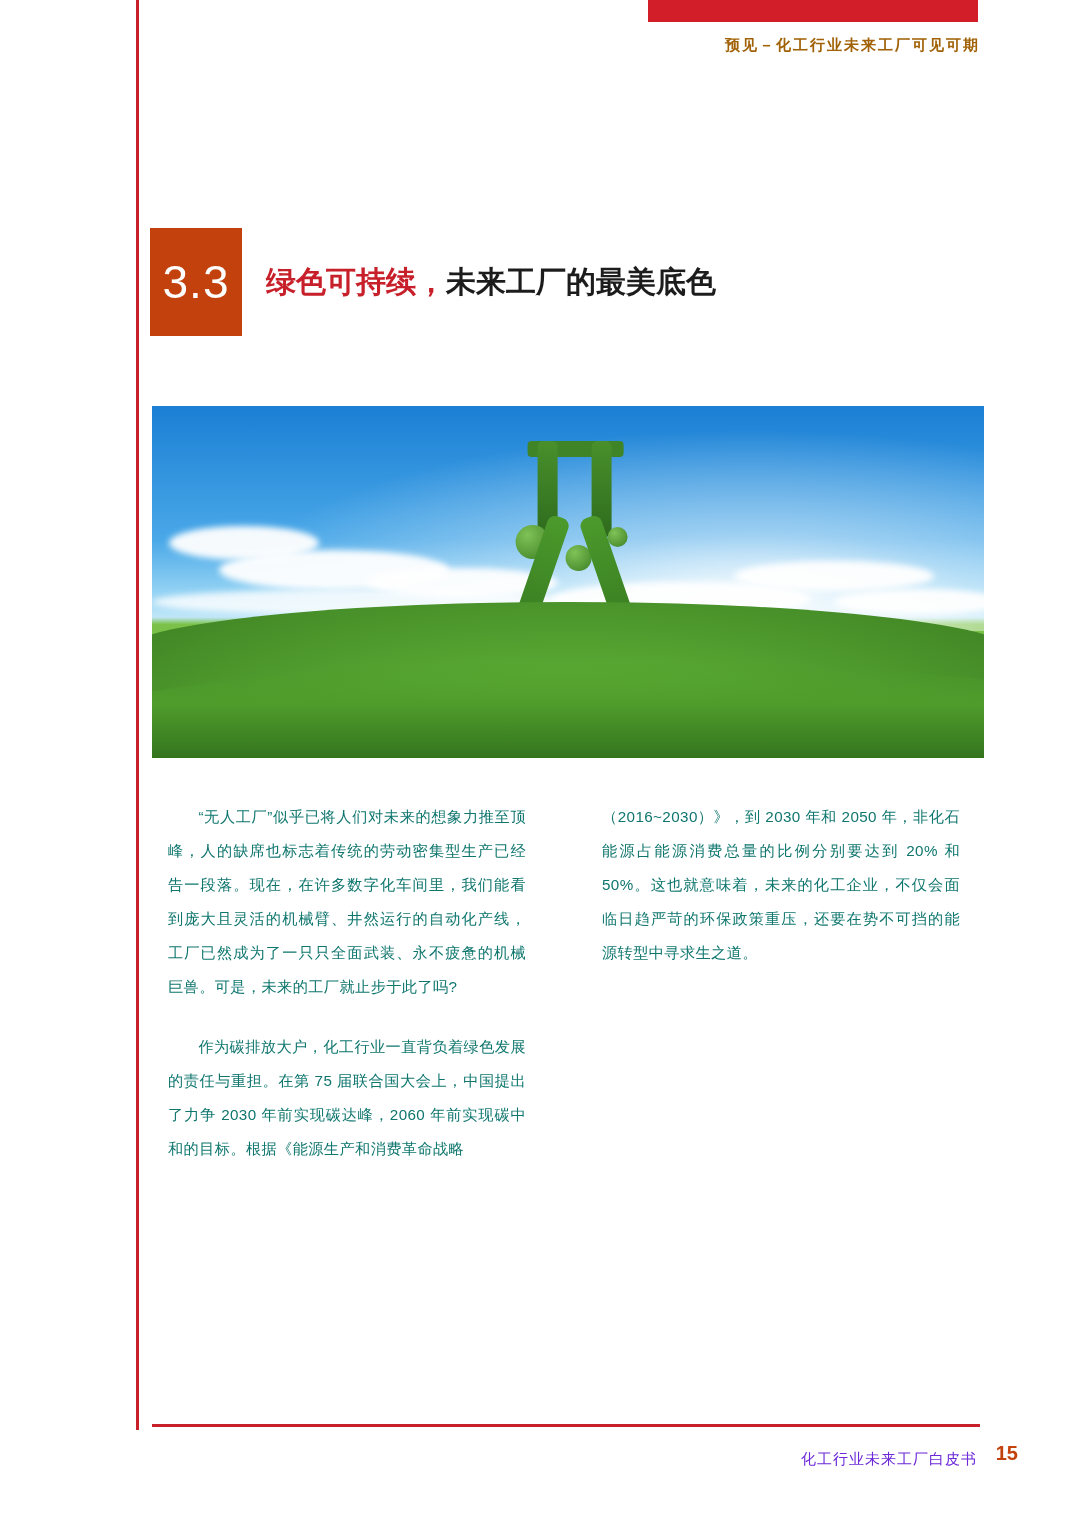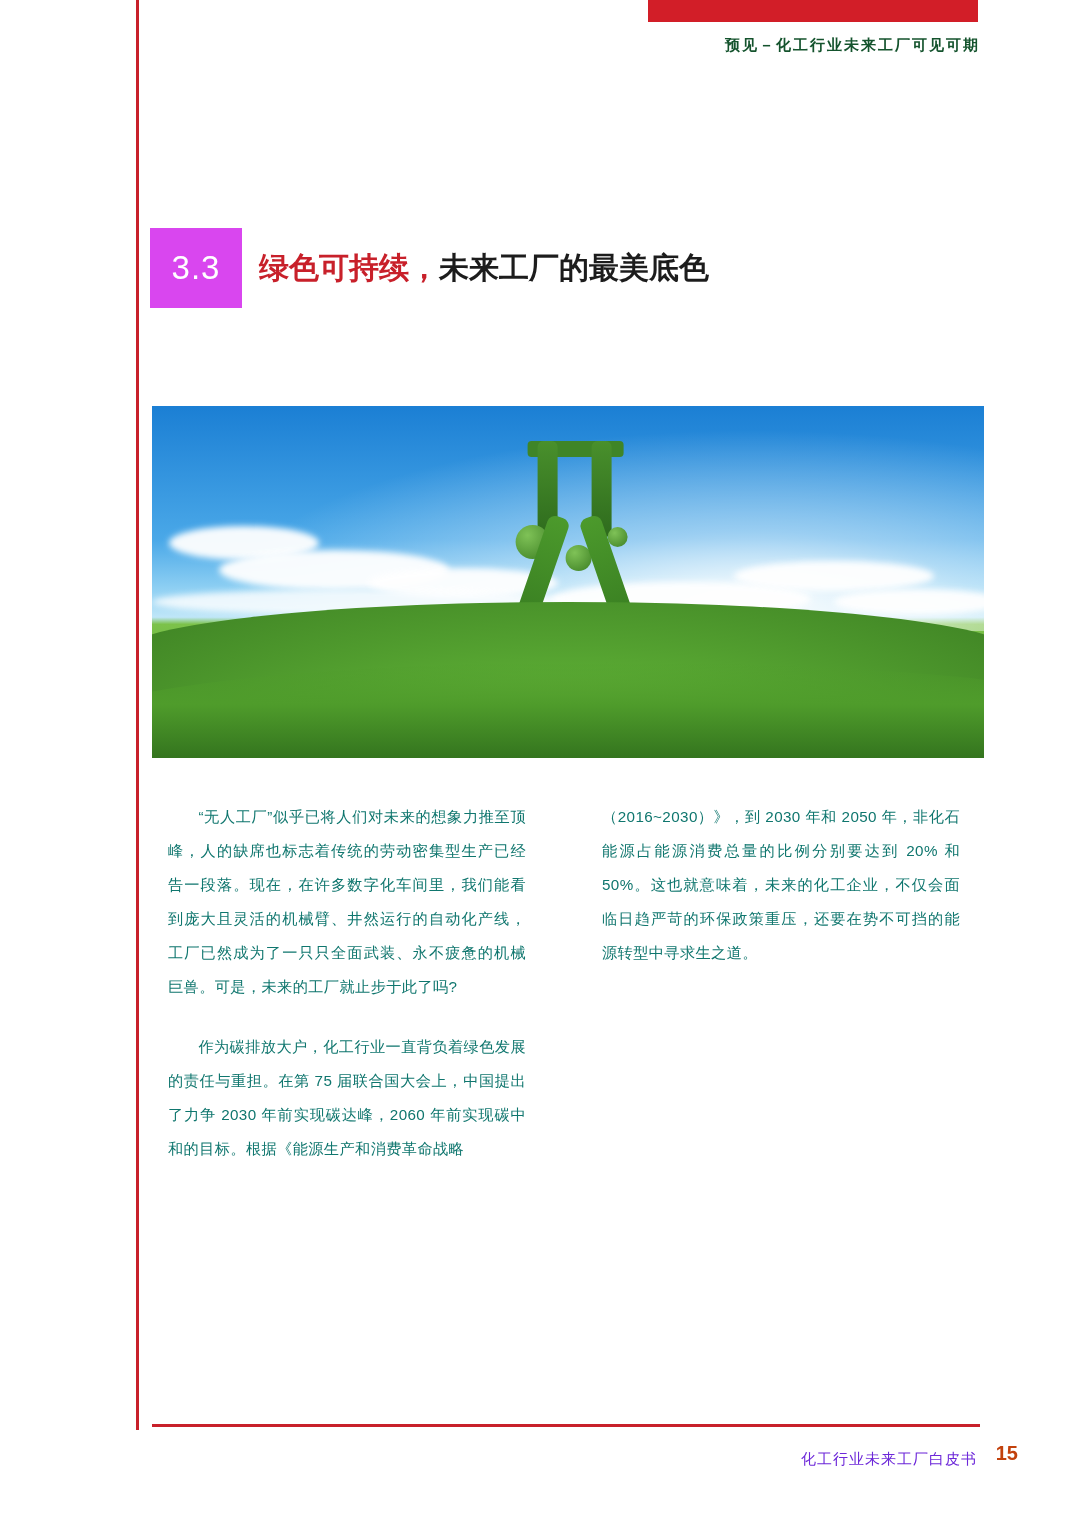--- a/index.html
+++ b/index.html
@@ -23,21 +23,21 @@
     width: 330px;
     height: 22px;
     background: #d21e28;
   }
   .header-title {
     position: absolute;
     top: 36px;
     right: 100px;
     font-size: 15px;
     letter-spacing: 2px;
-    color: #14532d;
+    color: #a16207;
     font-weight: bold;
     white-space: nowrap;
   }
 
   
   .left-rule {
     position: absolute;
     top: 0;
     left: 136px;
     width: 3px;
@@ -48,31 +48,31 @@
   
   .section-head {
     position: absolute;
     top: 228px;
     left: 150px;
     display: flex;
     align-items: center;
   }
   .section-num-box {
     width: 92px;
-    height: 80px;
-    background: #d946ef;
+    height: 108px;
+    background: #c2410c;
     color: #ffffff;
-    font-size: 33px;
+    font-size: 46px;
     display: flex;
     align-items: center;
     justify-content: center;
     letter-spacing: 1px;
   }
   .section-title {
-    margin-left: 17px;
+    margin-left: 24px;
     font-size: 30px;
     font-weight: bold;
     color: #1c1c1c;
     white-space: nowrap;
   }
   .section-title .hl {
     color: #c8202a;
   }
 
   

